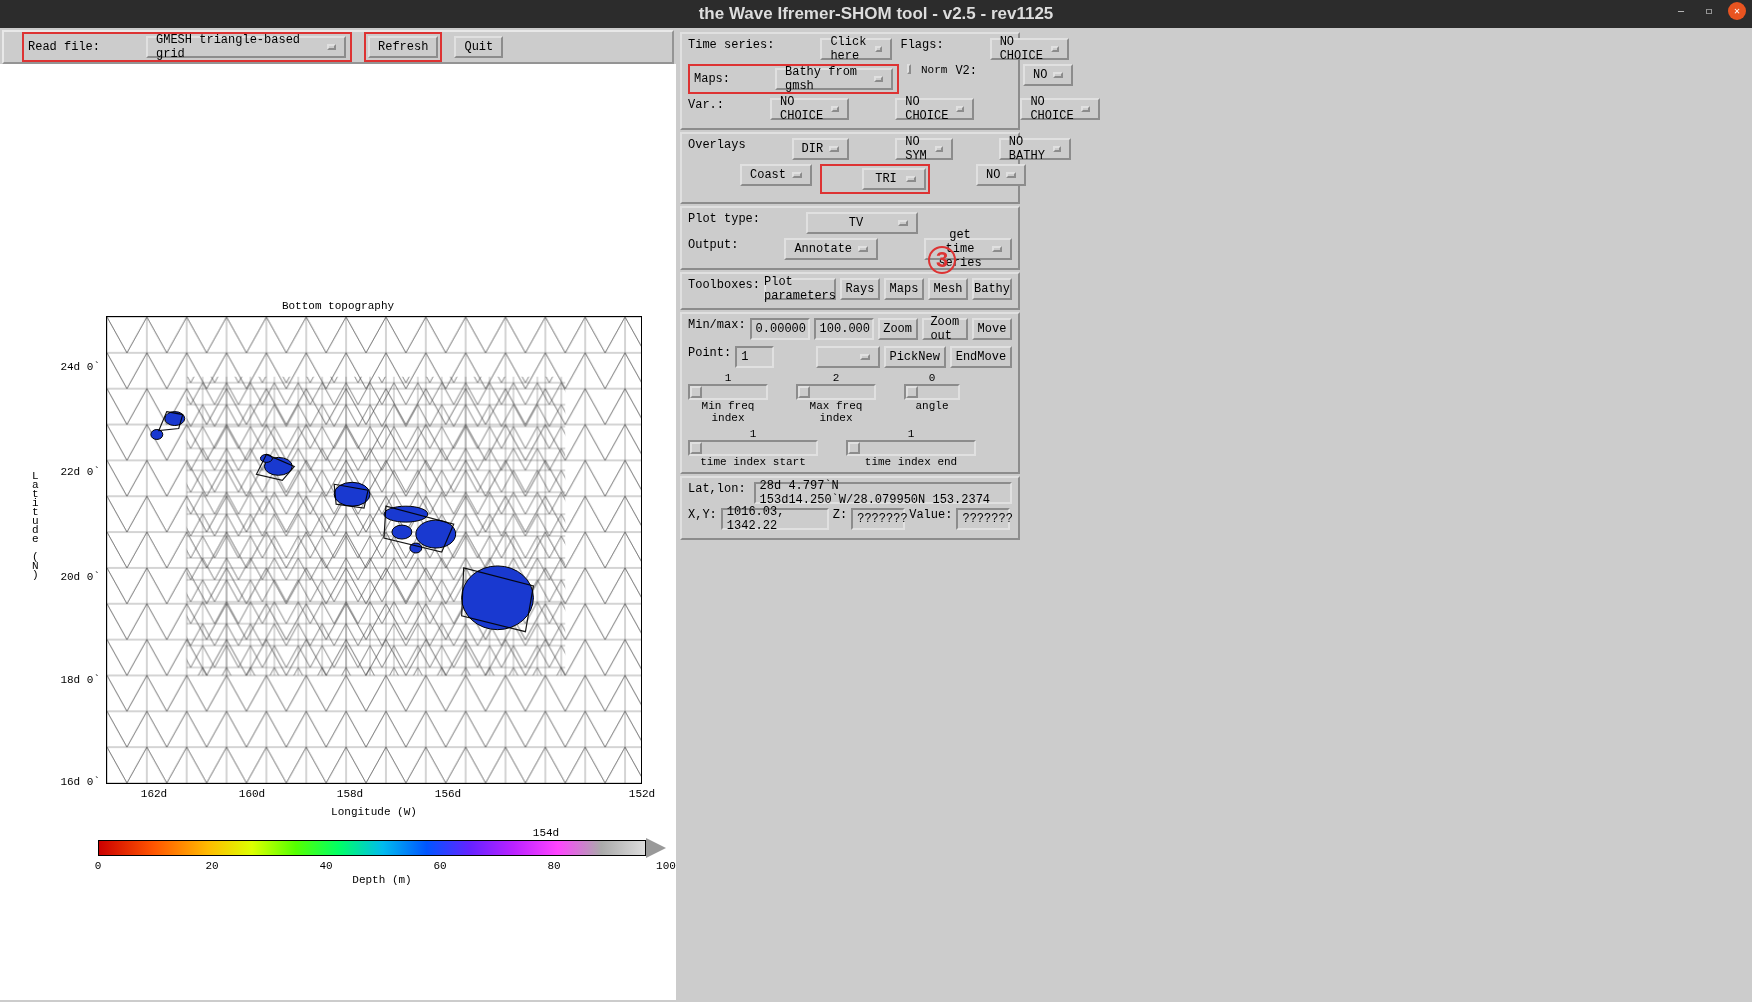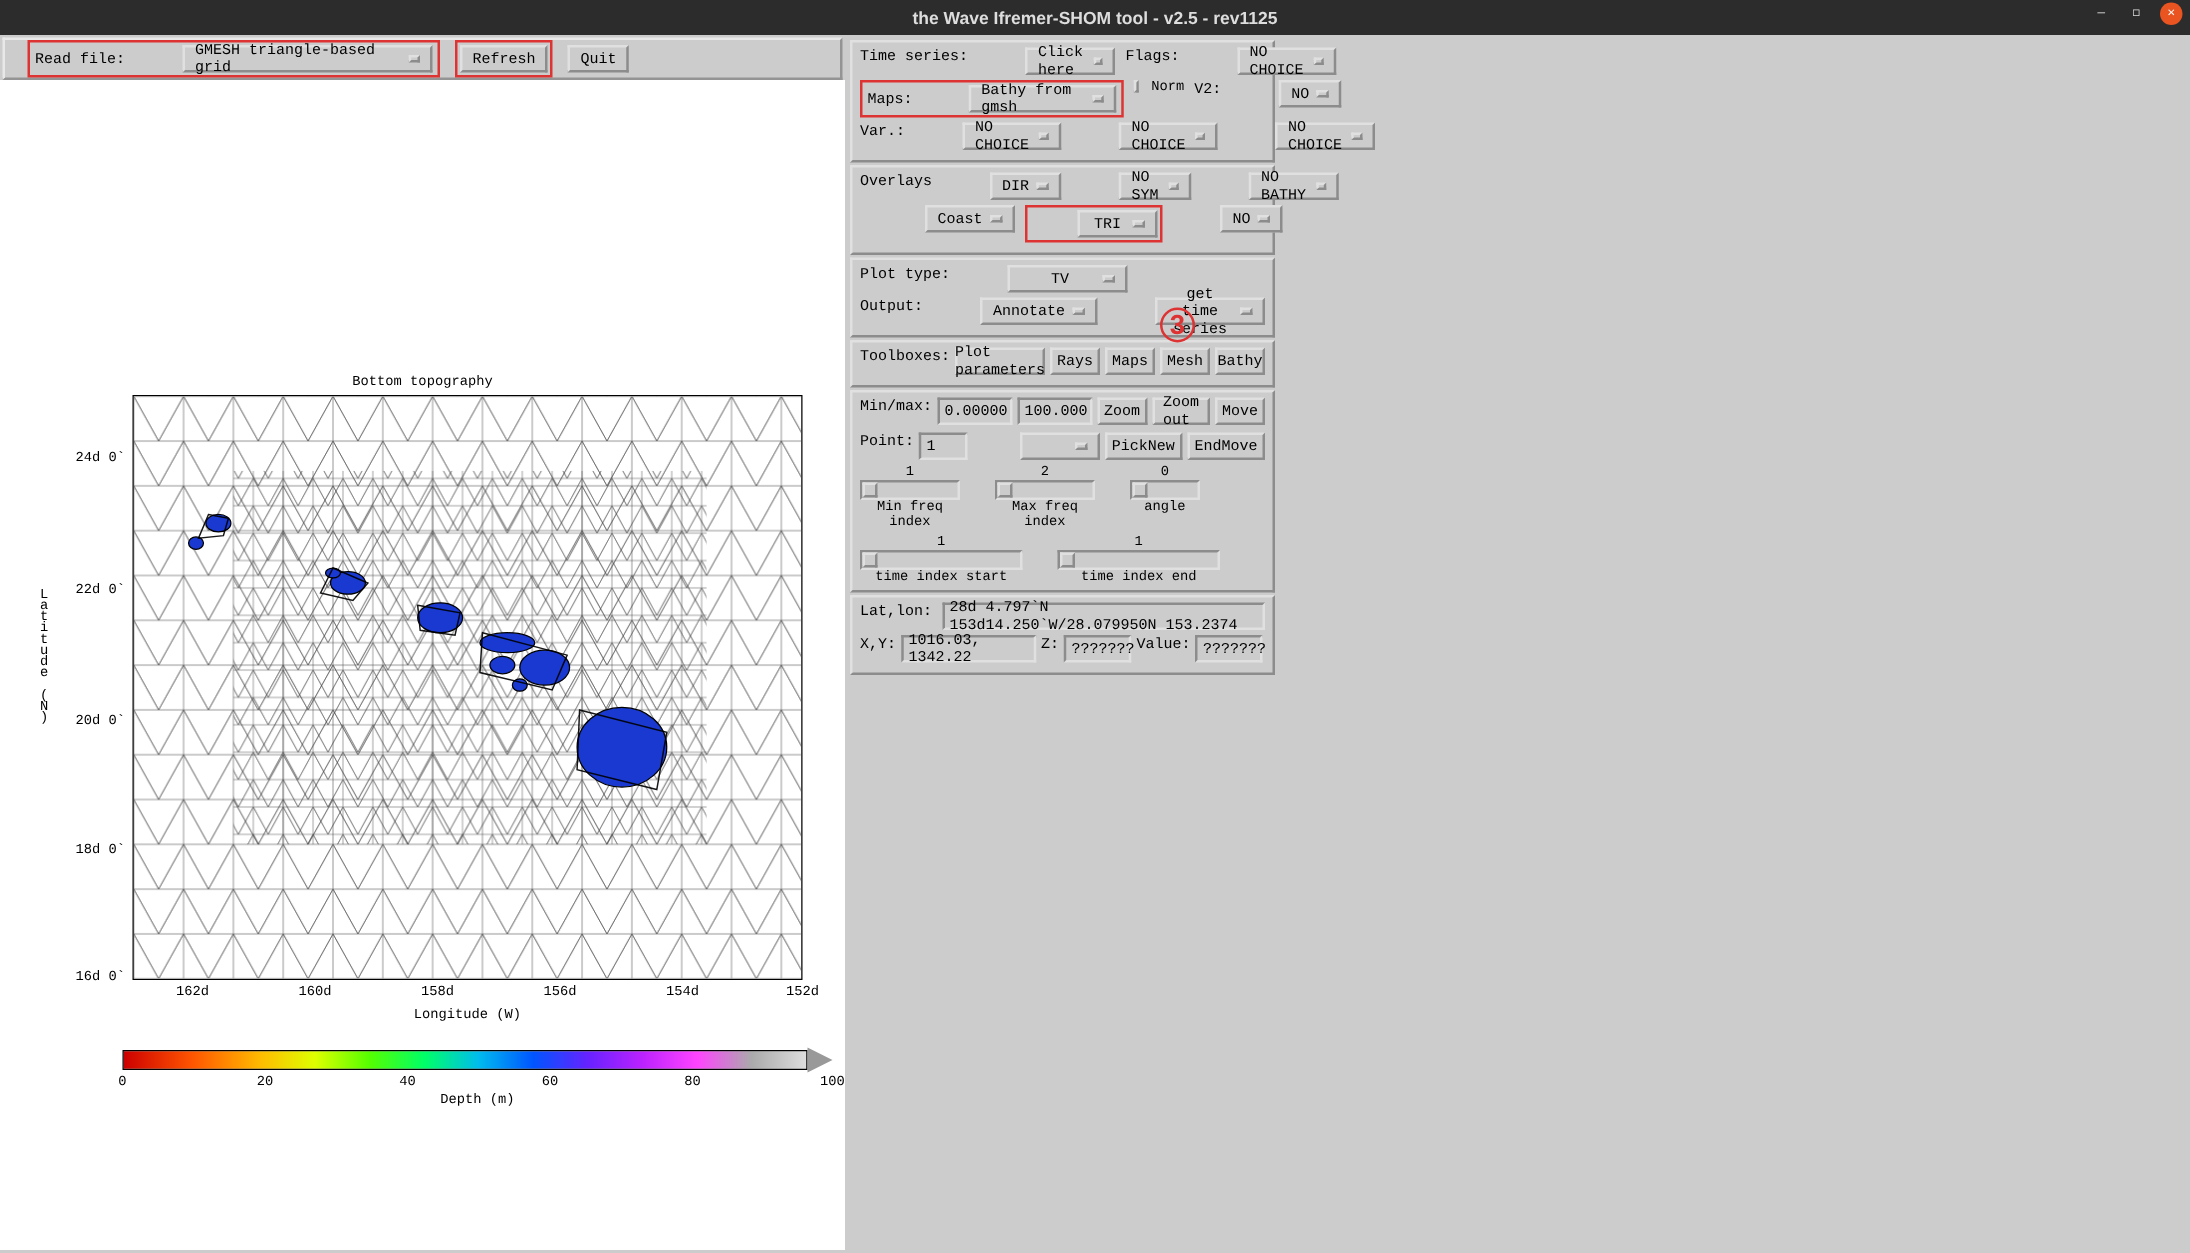--- a/index.html
+++ b/index.html
@@ -1,21 +1,21 @@
 <!DOCTYPE html>
 <html><head>
 <meta charset="utf-8">
 <style>
   * { box-sizing: border-box; font-family: "Courier New", monospace; font-size: 12px; }
   body { margin: 0; background: #ccc; width: 1752px; height: 1002px; overflow: hidden; }
   .titlebar {
     height: 28px; background: #2c2c2c; color: #ddd; display: flex;
     align-items: center; justify-content: center; position: relative;
   }
-  .titlebar .title { font-family: sans-serif; font-weight: bold; font-size: 14px; }
+  .titlebar .title { font-family: sans-serif; font-weight: bold; font-size: 17px; }
   .win-controls { position: absolute; right: 6px; top: 2px; display: flex; gap: 10px; align-items: center; }
   .win-btn { width: 18px; height: 18px; border-radius: 50%; display:flex; align-items:center; justify-content:center; font-size:10px; color:#222; }
   .win-close { background: #e95420; color:#fff; }
   .win-minimize, .win-maximize { color:#ddd; }
   .content { display: flex; height: calc(1002px - 28px); background:#ccc; }
   .left-pane { width: 676px; background:#ccc; border-right: none; }
   .right-pane { width: 1076px; background:#ccc; }
   .top-toolbar {
     border: 2px outset #e8e8e8; margin: 2px 2px 0 2px; padding: 2px 18px;
     display:flex; align-items:center; gap: 12px; height: 34px; background:#ccc;
@@ -165,21 +165,21 @@
           
           
         </div>
       </div>
 
       <div class="x-ticks">
         <span style="left:48px;">162d</span>
         <span style="left:146px;">160d</span>
         <span style="left:244px;">158d</span>
         <span style="left:342px;">156d</span>
-        <span style="left:440px;">154d</span>
+        <span style="left:440px;margin-top:39px;">154d</span>
         <span style="left:536px;">152d</span>
       </div>
       <div class="x-axis-lbl">Longitude (W)</div>
 
       <div class="colorbar"></div>
       <div class="colorbar-arrow"></div>
       <div class="cb-ticks">
         <span style="left:0px;">0</span>
         <span style="left:114px;">20</span>
         <span style="left:228px;">40</span>
@@ -273,21 +273,21 @@
           <span class="dd-mark"></span>
         </div>
       </div>
     </div>
 
     <div class="annotation" style="top:218px; left:252px;">3</div>
 
     <div class="panel">
       <div class="row">
         <span class="lbl">Plot type:</span>
-        <div class="motif-dd" style="width:96px;padding-left:12px;">
+        <div class="motif-dd" style="width:112px;padding-left:12px;">
           <span style="flex:1; text-align:center;">TV</span>
           <span class="dd-mark"></span>
         </div>
       </div>
       <div class="row">
         <span class="lbl">Output:</span>
         <div class="motif-dd" style="width:100px;">
           <span style="flex:1; text-align:center;">Annotate</span>
           <span class="dd-mark"></span>
         </div>

